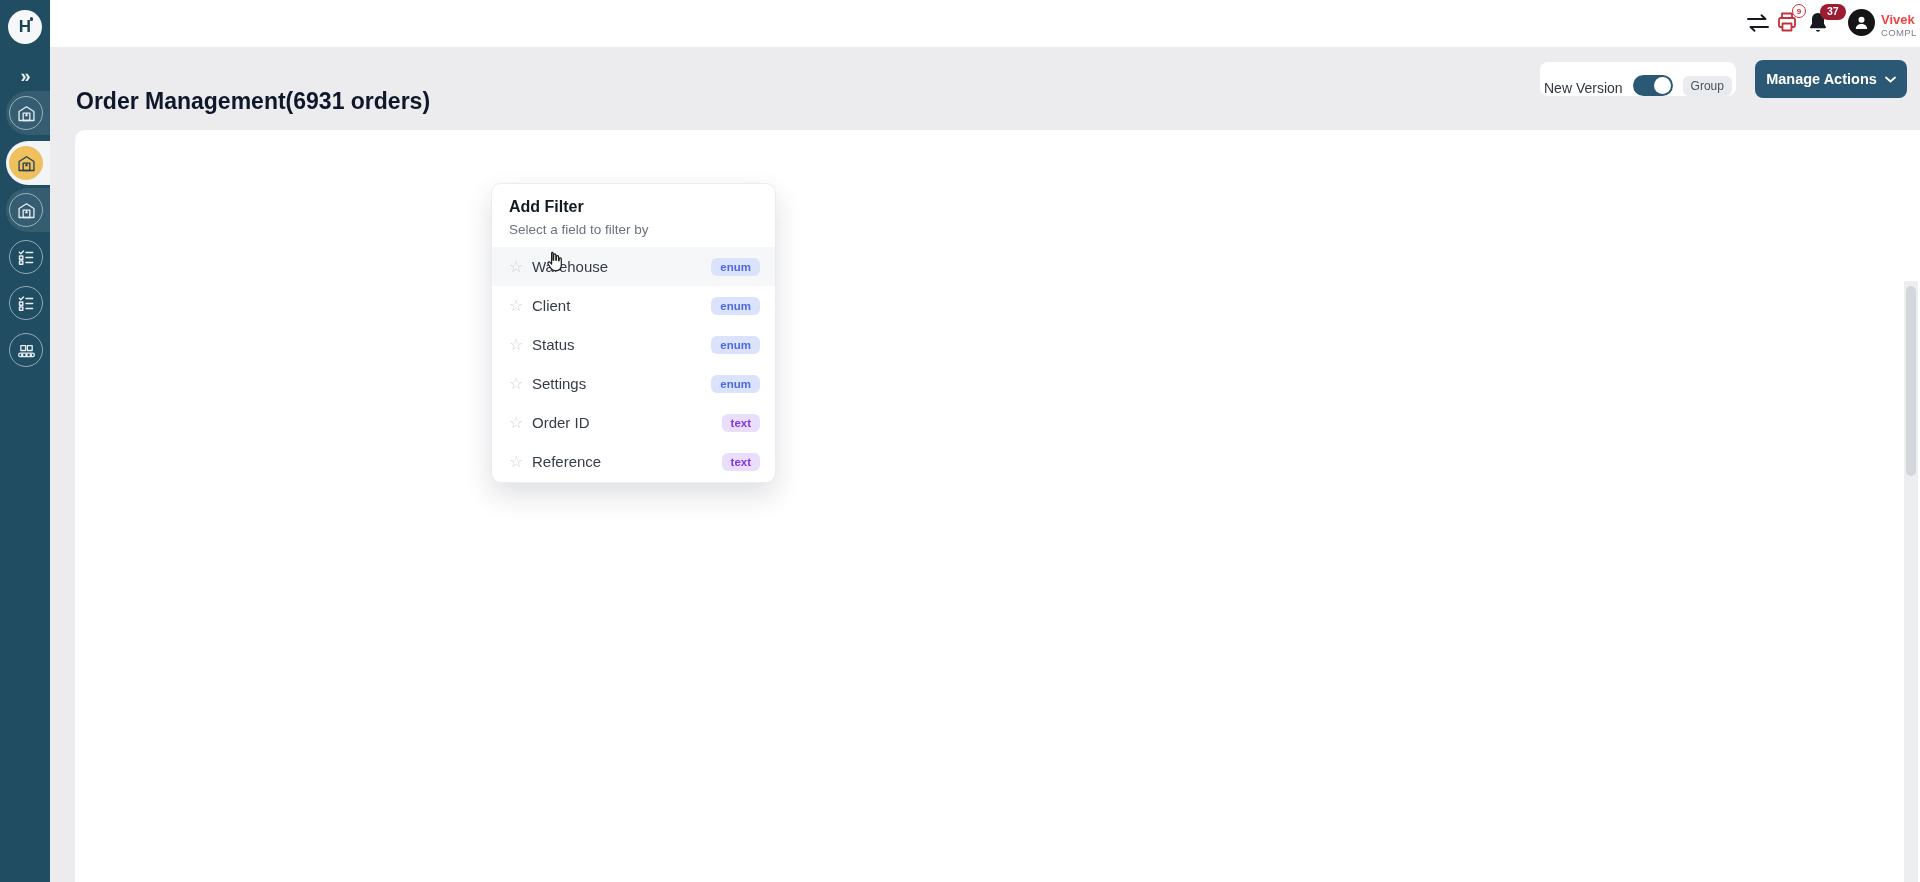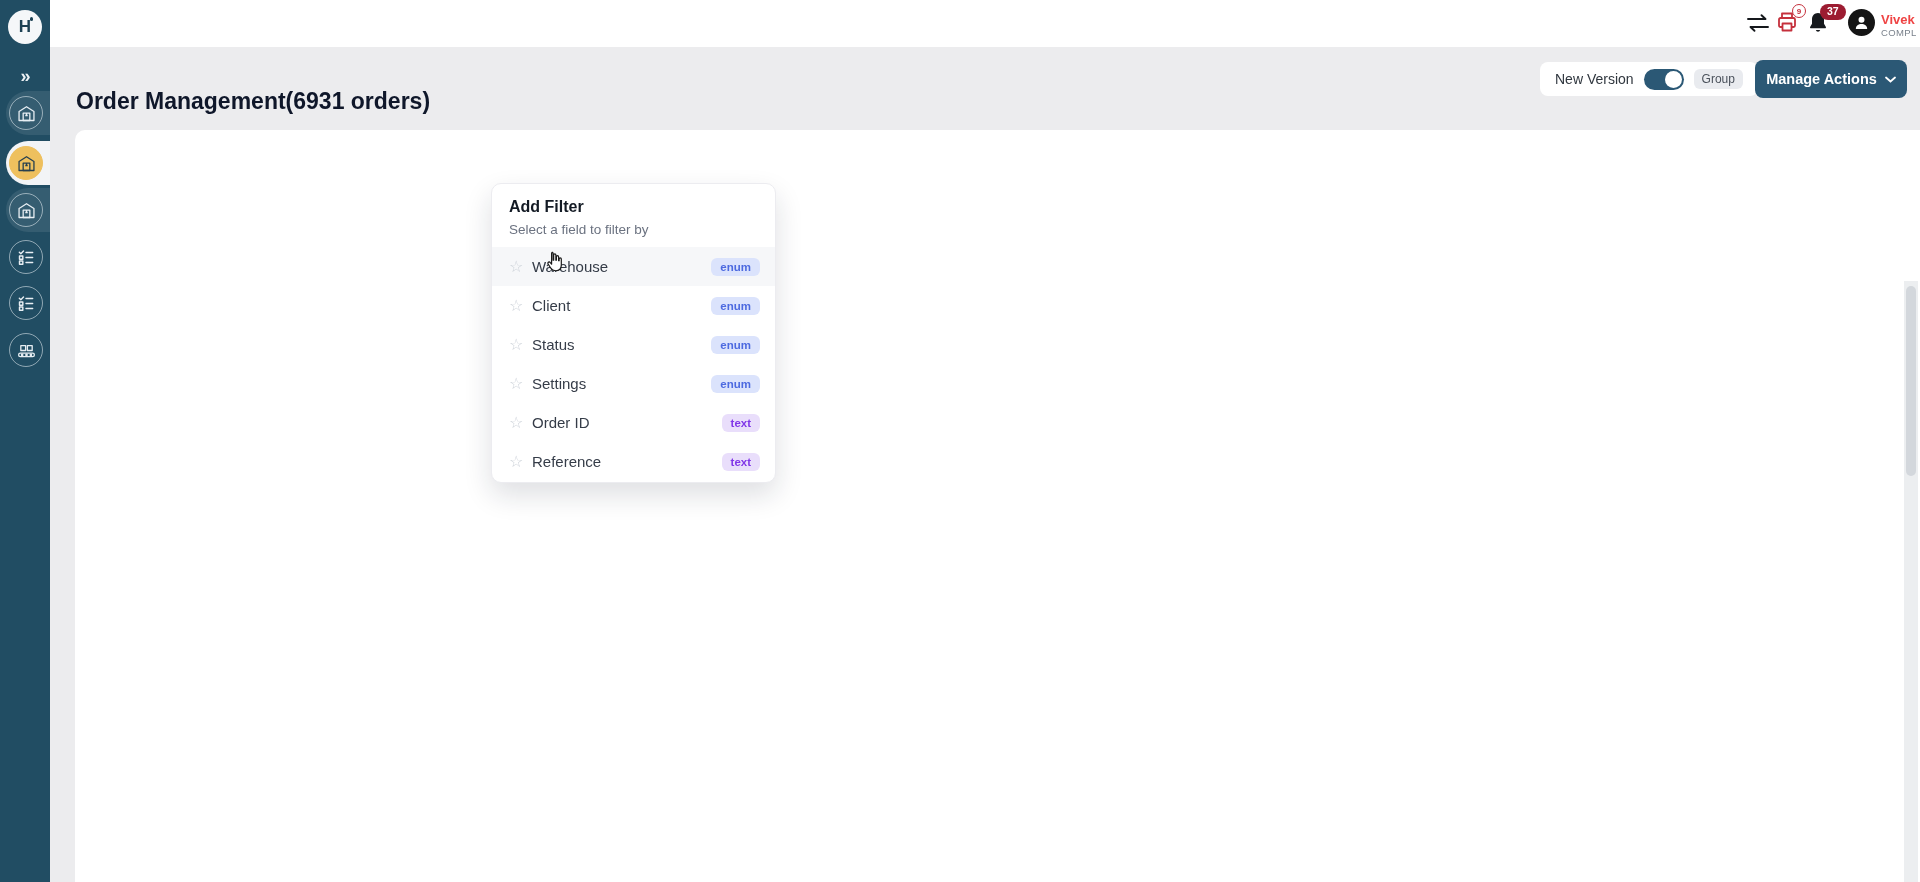--- a/index.html
+++ b/index.html
@@ -35,21 +35,21 @@
   .nav-item.hl  { background:rgba(255,255,255,.09); }
   .nav-item.active { background:#f2f4f6; }
   .nav-circle { position:absolute; left:3px; top:5px; width:34px; height:34px; border-radius:50%;
                 border:1.5px solid rgba(235,242,246,.55); display:flex; align-items:center; justify-content:center;
                 color:#e7eef3; }
   .nav-item.active .nav-circle { background:#eec05e; border-color:#eec05e; color:#27404f; }
 
   
   #page-title { left:76px; top:88px; font-size:23px; font-weight:700; color:#0f172a; }
   #newver-box { left:1540px; top:62px; height:34px; background:#fff; border-radius:8px;
-                display:flex; align-items:center; padding:0 15px; gap:10px; }
+                display:flex; align-items:flex-end; padding:0 4px; gap:10px; }
   #newver-label { font-size:14px; color:#30373f; }
   #toggle { width:40px; height:21px; border-radius:11px; background:#2b5875; position:relative; cursor:pointer; }
   #toggle .knob { position:absolute; right:2px; top:2px; width:17px; height:17px; border-radius:50%; background:#fff; }
   #beta-badge { background:#e9ebef; color:#4b525c; font-size:12px; border-radius:6px; padding:3px 8px; }
   #manage-btn { left:1755px; top:60px; width:152px; height:38px; background:#2b5875; border-radius:8px;
                 color:#fff; font-size:14.5px; font-weight:700; display:flex; align-items:center;
                 justify-content:center; gap:8px; cursor:pointer; }
 
   
   #card { left:75px; top:130px; width:1845px; height:752px; background:#fff; border-radius:10px 0 0 0; z-index:1; overflow:hidden;}

